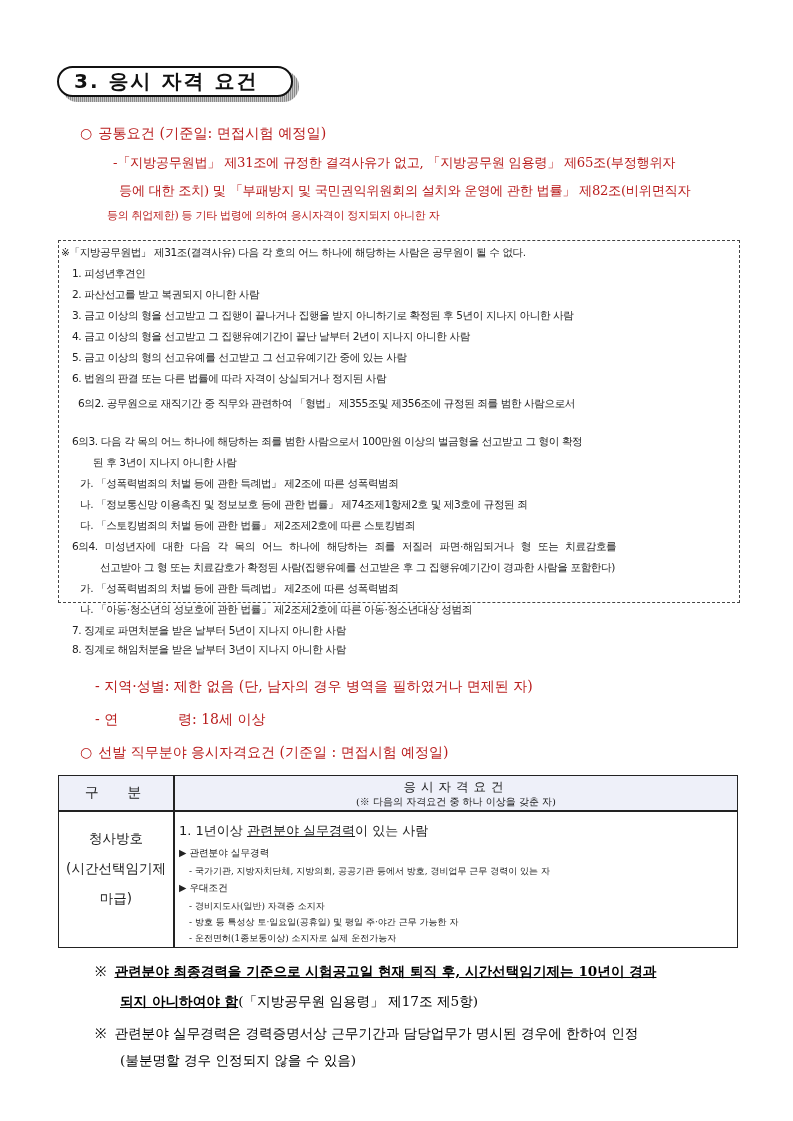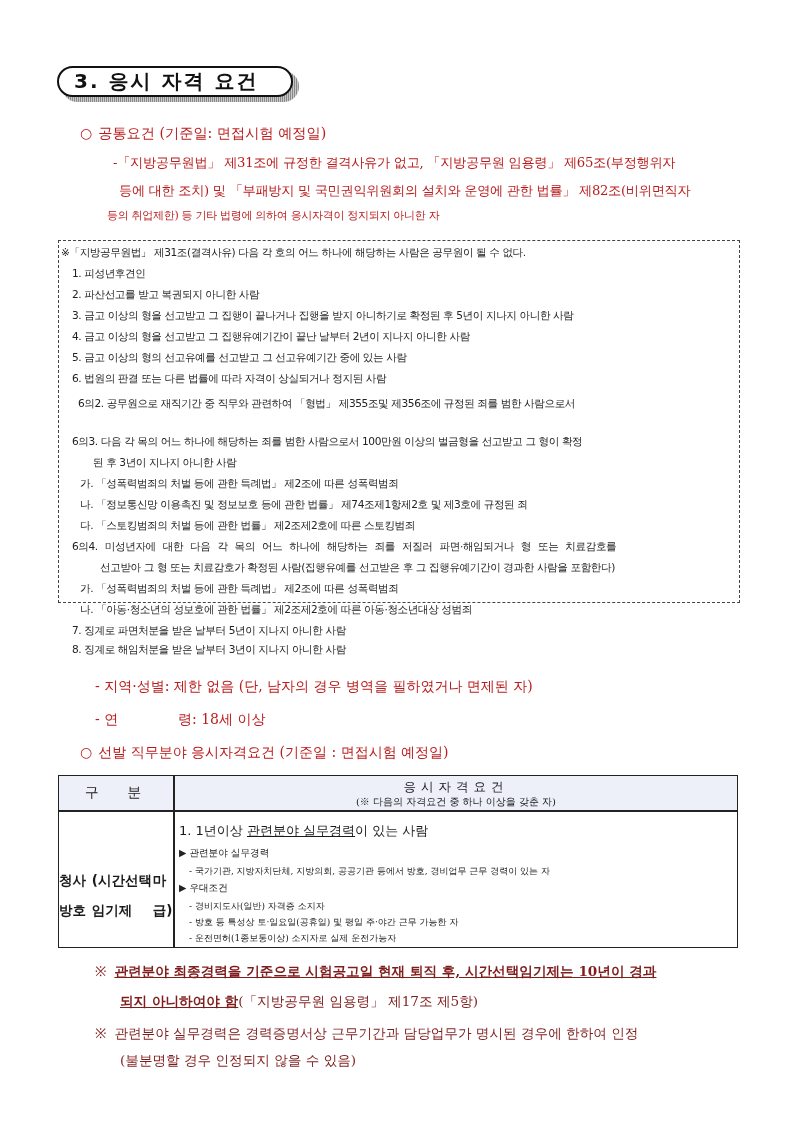--- a/index.html
+++ b/index.html
@@ -24,30 +24,30 @@
      font-size:10.6px; color:#222; letter-spacing:-0.4px; transform-origin:left center; }
 
   
   .tbl { position:absolute; left:58px; top:775px; width:680px; height:173px; border:1.5px solid #222; box-sizing:border-box; }
   .tbl-head { position:absolute; left:0; top:0; width:100%; height:36px; background:#eef0f9; border-bottom:2px solid #222; box-sizing:border-box; }
   .tbl-vline { position:absolute; left:114px; top:0; width:1.5px; height:100%; background:#222; }
   .th-left { position:absolute; left:0; top:0; width:108px; height:34px; display:flex; align-items:center; justify-content:center;
      font-family:"DejaVu Serif","Liberation Serif",serif; font-size:14px; letter-spacing:12px; padding-left:12px; box-sizing:border-box; }
   .th-right-1 { position:absolute; left:114px; width:566px; top:3px; text-align:center; font-family:"DejaVu Serif","Liberation Serif",serif; font-size:12.5px; letter-spacing:5px; }
   .th-right-2 { position:absolute; left:114px; width:566px; top:19px; text-align:center; font-family:"DejaVu Serif","Liberation Serif",serif; font-size:10px; }
-  .td-left { position:absolute; left:0; top:51px; width:114px; height:135px; display:flex; justify-content:center; align-items:center;
-     font-family:"DejaVu Sans","Liberation Sans",sans-serif; font-size:13.5px; font-weight:bold; line-height:30px; }
+  .td-left { position:absolute; left:0; top:24px; width:114px; height:135px; display:flex; flex-direction:column; justify-content:center; align-items:center;
+     font-family:"DejaVu Sans","Liberation Sans",sans-serif; font-size:13.5px; font-weight:normal; line-height:30px; }
   .td-right { position:absolute; left:120px; top:36px; width:550px; }
   .r-line { position:absolute; white-space:nowrap; }
   .r1 { font-family:"DejaVu Sans","Liberation Sans",sans-serif; font-size:13px; }
   .r-small { font-family:"DejaVu Serif","Liberation Serif",serif; font-size:9.6px; color:#222; }
   .r-sub { font-family:"DejaVu Serif","Liberation Serif",serif; font-size:9px; color:#222; }
   .u { text-decoration:underline; }
   .bold-u { font-weight:bold; text-decoration:underline; }
-  .notes { font-family:"DejaVu Serif","Liberation Serif",serif; font-size:13.6px; color:#7f1d1d; }
+  .notes { font-family:"DejaVu Serif","Liberation Serif",serif; font-size:13.6px; color:#000000; }
 </style>
 </head>
 <body>
 
 <div class="title-wrap">
   <div class="title-shadow"></div>
   <div class="title-pill">3. 응시 자격 요건</div>
 </div>
 
 <div class="line p-main" style="left:80px; top:124px;">

